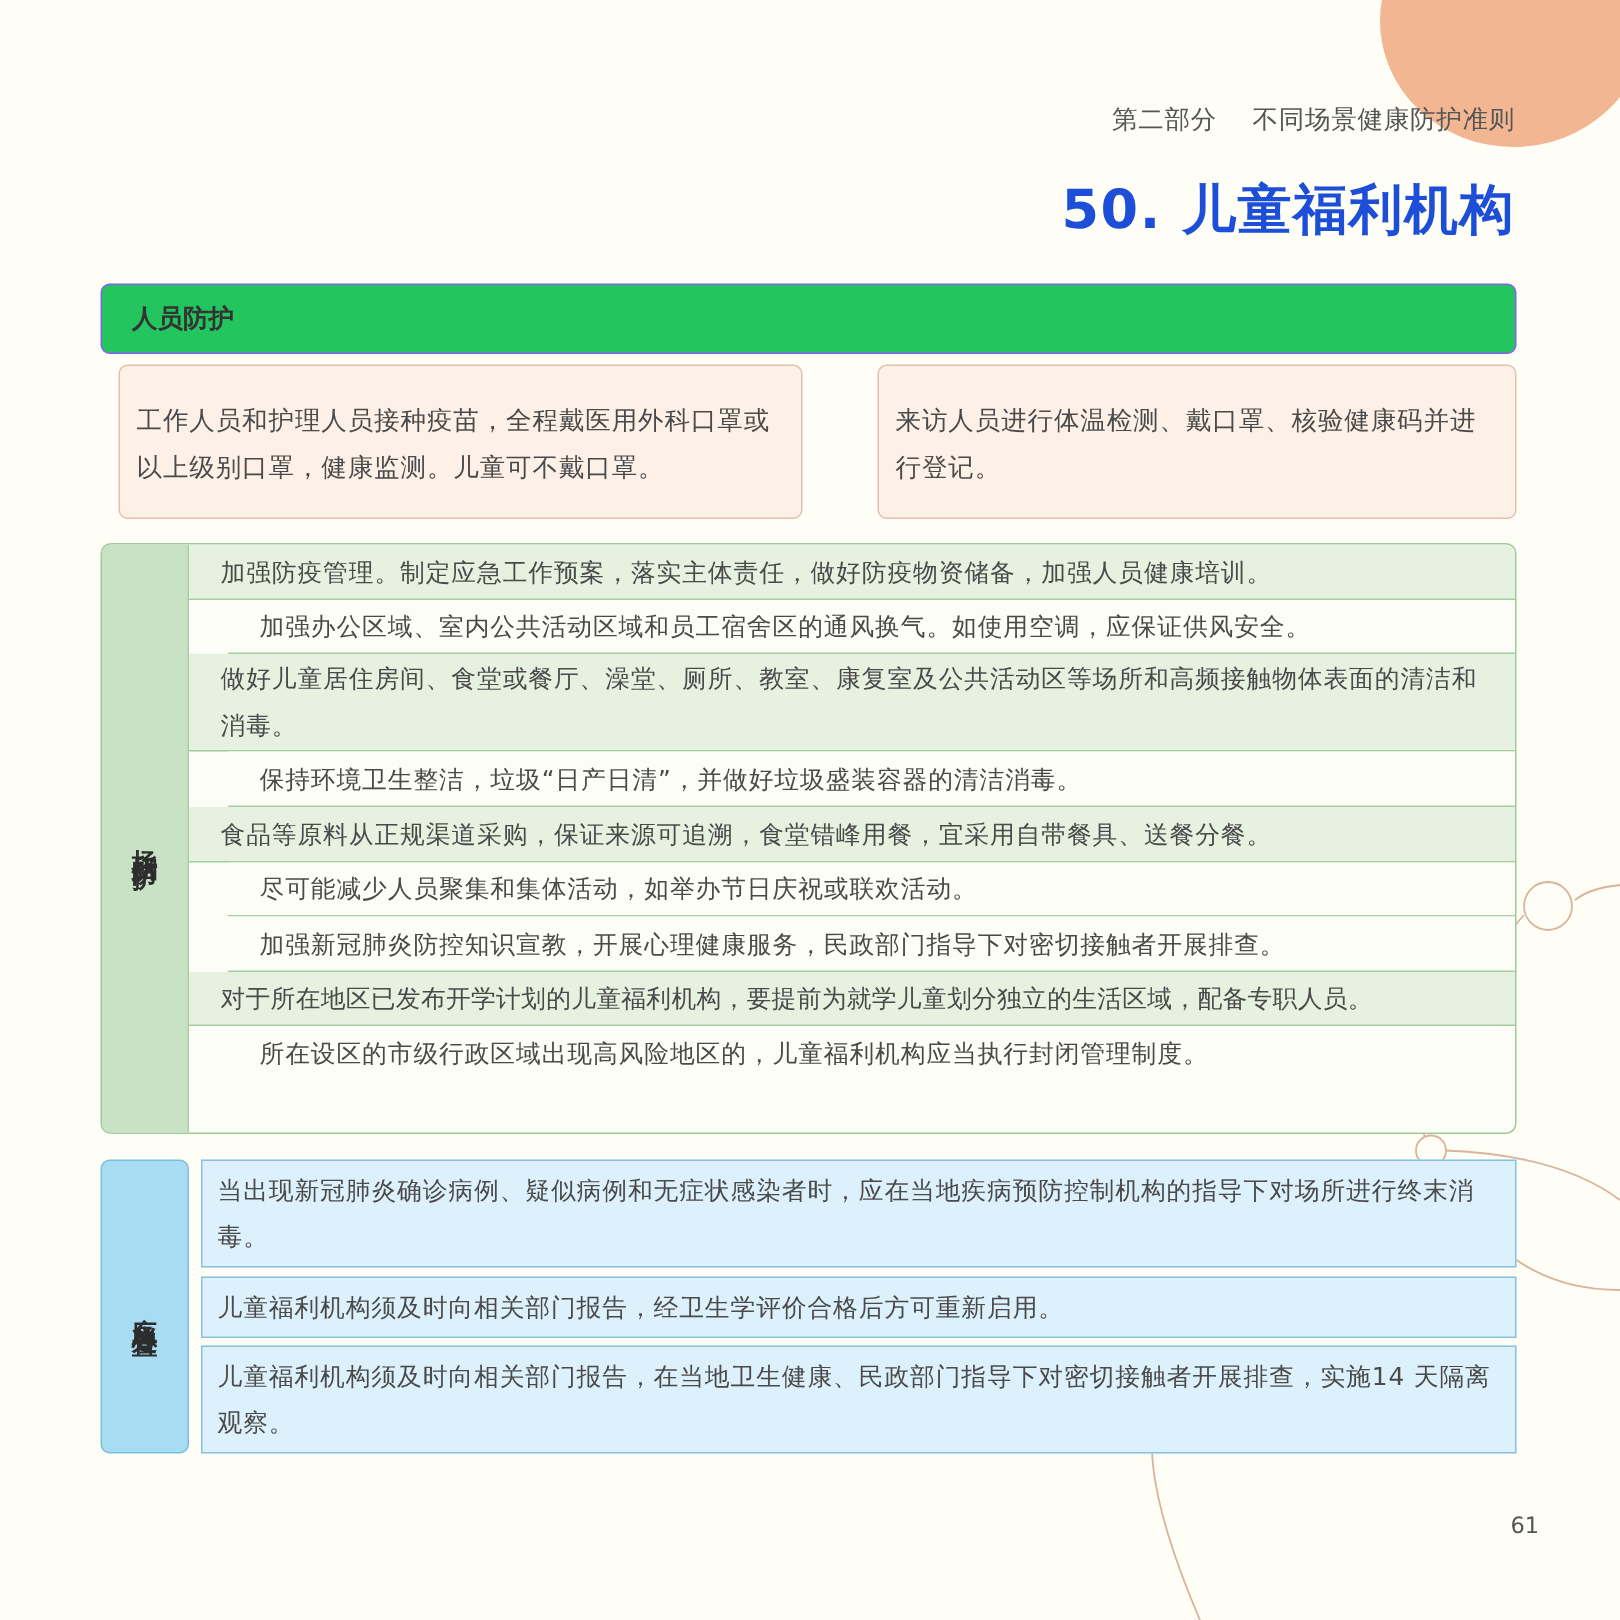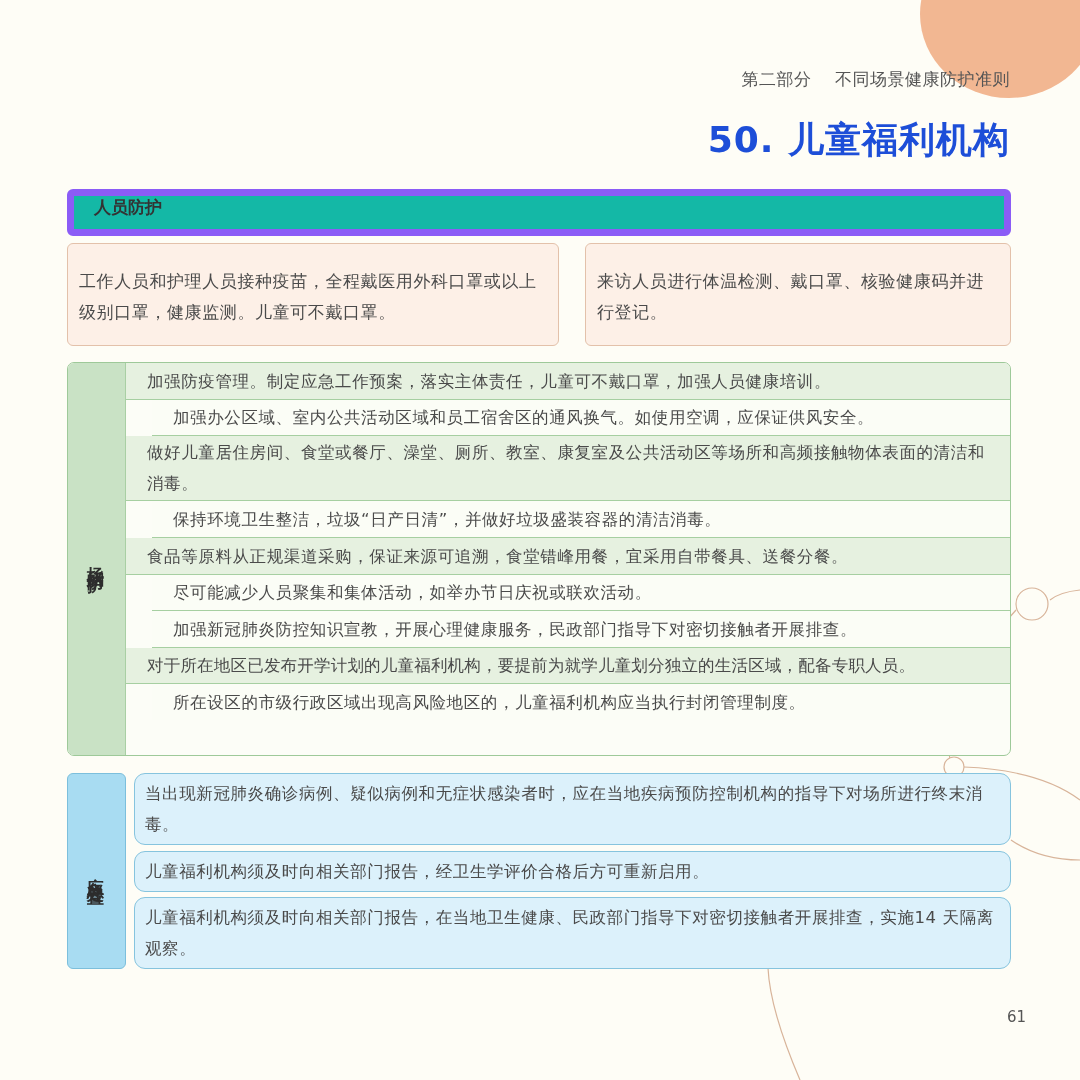--- a/index.html
+++ b/index.html
@@ -36,41 +36,41 @@
     right: 70px; top: 116px;
     font-size: 36px;
     font-weight: bold;
     color: #1d4ed8;
     letter-spacing: 1px;
   }
   .personnel-bar {
     position: absolute;
     left: 67px; top: 189px;
     width: 944px; height: 47px;
-    background: #14b8a6;
-    border: 7px solid #8b5cf6;
+    background: #22c55e;
+    border: 1px solid #8b5cf6;
     border-radius: 6px;
     padding-left: 20px;
-    display: flex; align-items: flex-start;
+    display: flex; align-items: center;
     font-size: 17px; font-weight: bold;
     color: #333;
   }
   .personnel-box {
     position: absolute;
     top: 243px; height: 103px;
     background: #fdf0e7;
     border: 1px solid #e3c1aa;
     border-radius: 6px;
     padding: 22px 10px 0 11px;
     font-size: 17px;
     line-height: 31px;
     color: #4a4a4a;
     letter-spacing: 0.6px;
   }
-  .pb-left { left: 67px; width: 492px; }
+  .pb-left { left: 79px; width: 456px; }
   .pb-right { left: 585px; width: 426px; }
 
   .venue {
     position: absolute;
     left: 67px; top: 362px;
     width: 944px; height: 394px;
     border: 1px solid #9ec999;
     border-radius: 7px;
     overflow: hidden;
     background: #fcfdf7;
@@ -113,21 +113,21 @@
     background: #a8dcf2;
     border: 1px solid #7cbfdc;
     border-radius: 6px;
     display: flex; align-items: center; justify-content: center;
   }
   .emergency-box {
     position: absolute;
     left: 134px; width: 877px;
     background: #dcf1fb;
     border: 1px solid #86c4de;
-    border-radius: 11px;
+    border-radius: 0;
     padding: 4px 10px 0 10px;
     font-size: 16.5px;
     line-height: 31px;
     color: #4a4a4a;
     letter-spacing: 0.6px;
   }
   .eb1 { top: 773px; height: 72px; }
   .eb2 { top: 851px; height: 41px; }
   .eb3 { top: 897px; height: 72px; }
 
@@ -161,21 +161,21 @@
   <span>人员防护</span>
 </div>
 <div class="personnel-box pb-left">工作人员和护理人员接种疫苗，全程戴医用外科口罩或以上级别口罩，健康监测。儿童可不戴口罩。</div>
 <div class="personnel-box pb-right">来访人员进行体温检测、戴口罩、核验健康码并进行登记。</div>
 
 <div class="venue">
   <div class="venue-label">
     <span class="vertical-label">场所防护</span>
   </div>
   <div class="venue-rows">
-    <div class="venue-row shade" style="height:37px">加强防疫管理。制定应急工作预案，落实主体责任，儿童可不戴口罩，加强人员健康培训。</div>
+    <div class="venue-row shade" style="height:37px">加强防疫管理。制定应急工作预案，落实主体责任，做好防疫物资储备，加强人员健康培训。</div>
     <div class="venue-row plain" style="height:36px">加强办公区域、室内公共活动区域和员工宿舍区的通风换气。如使用空调，应保证供风安全。</div>
     <div class="venue-row shade" style="height:65px; padding-right:10px">做好儿童居住房间、食堂或餐厅、澡堂、厕所、教室、康复室及公共活动区等场所和高频接触物体表面的清洁和消毒。</div>
     <div class="venue-row plain" style="height:37px">保持环境卫生整洁，垃圾“日产日清”，并做好垃圾盛装容器的清洁消毒。</div>
     <div class="venue-row shade" style="height:37px">食品等原料从正规渠道采购，保证来源可追溯，食堂错峰用餐，宜采用自带餐具、送餐分餐。</div>
     <div class="venue-row plain" style="height:36px">尽可能减少人员聚集和集体活动，如举办节日庆祝或联欢活动。</div>
     <div class="venue-row plain" style="height:37px">加强新冠肺炎防控知识宣教，开展心理健康服务，民政部门指导下对密切接触者开展排查。</div>
     <div class="venue-row shade" style="height:36px; letter-spacing:0.2px">对于所在地区已发布开学计划的儿童福利机构，要提前为就学儿童划分独立的生活区域，配备专职人员。</div>
     <div class="venue-row plain" style="height:36px">所在设区的市级行政区域出现高风险地区的，儿童福利机构应当执行封闭管理制度。</div>
   </div>
 </div>

